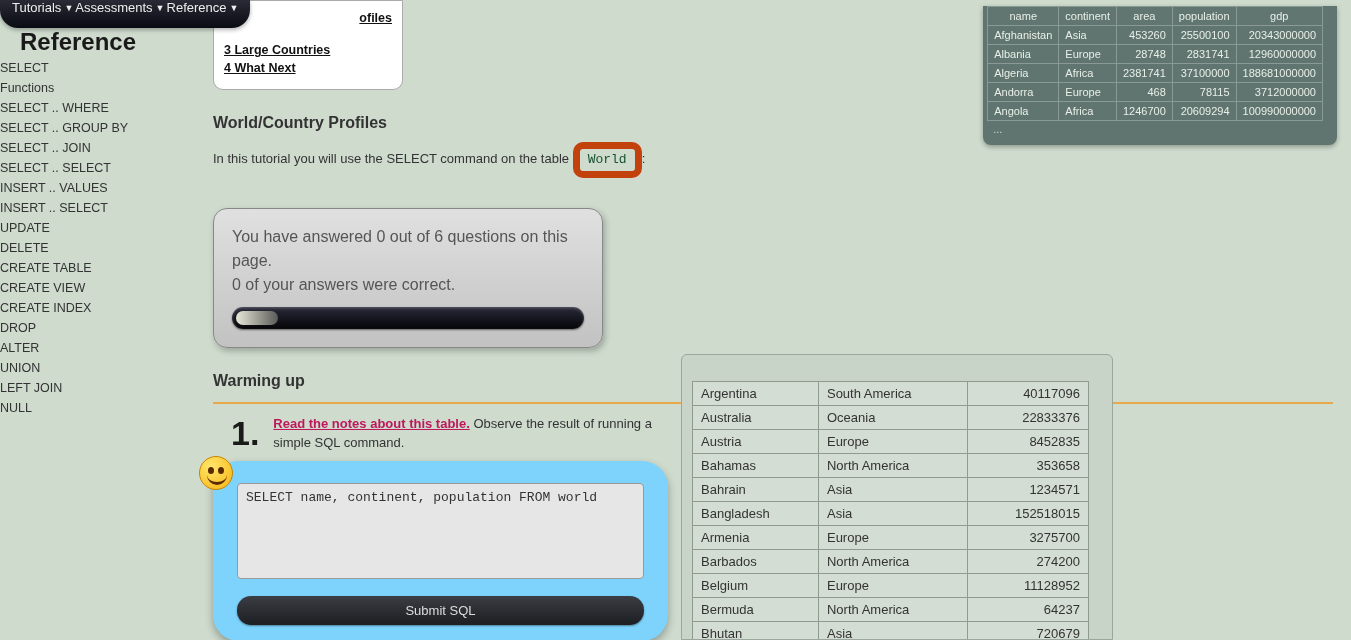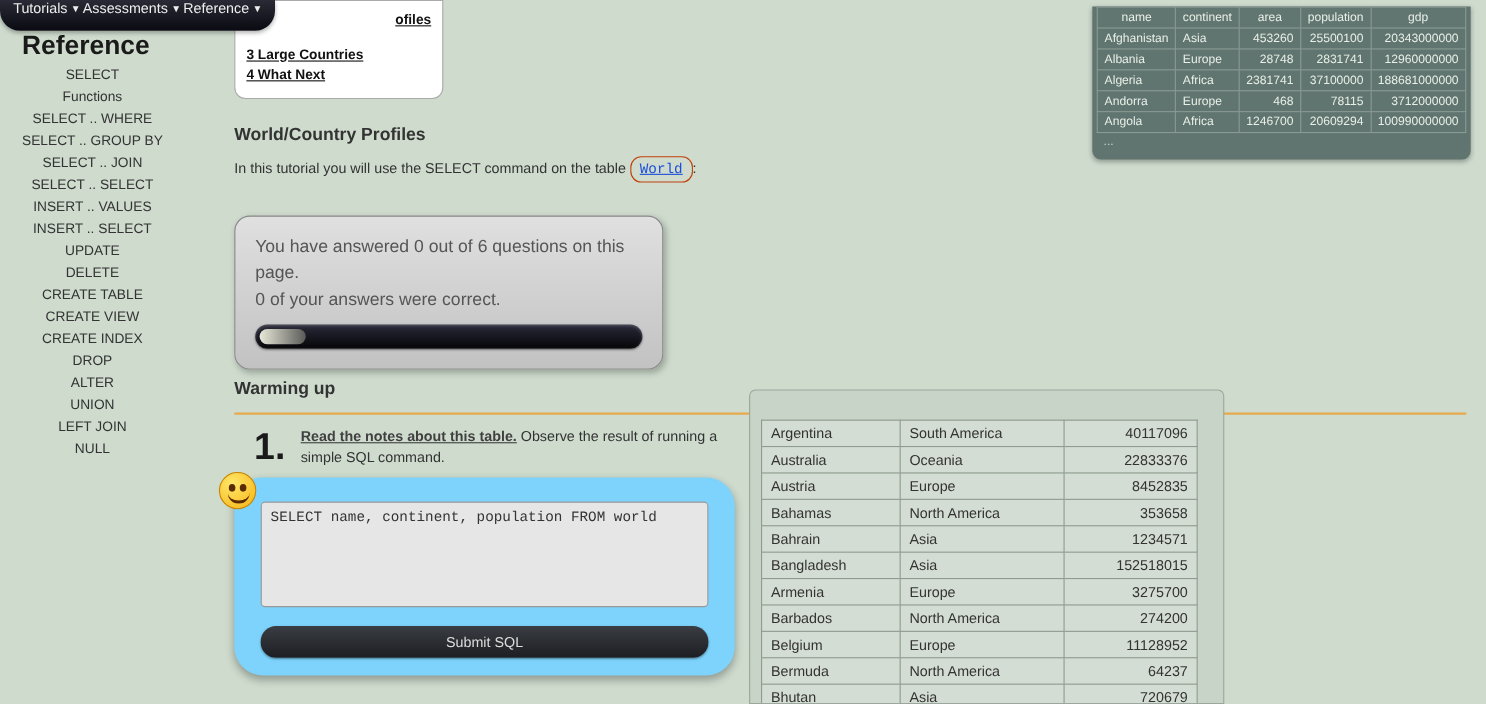--- a/index.html
+++ b/index.html
@@ -34,21 +34,21 @@
   position: absolute;
   top: 28px; left: 20px;
   font-size: 24px;
   font-weight: bold;
   color: #1a1a1a;
 }
 .sidebar {
   position: absolute;
   top: 58px; left: 0;
   width: 180px;
-  text-align: center;
+  text-align: left;
   padding-right: 12px;
 }
 .sidebar div {
   color: #333;
   font-size: 12.5px;
   padding: 3px 0;
   cursor: pointer;
 }
 .toc-box {
   position: absolute;
@@ -68,28 +68,27 @@
 }
 .section-h {
   font-size: 16px;
   font-weight: bold;
   color: #333;
   margin: 14px 0 10px 0;
 }
 .main p { color: #333; line-height: 1.5; }
 .pill {
   display: inline-block;
-  border: 1px solid #c2410c;
+  border: 7px solid #c2410c;
   border-radius: 10px;
   padding: 1px 8px;
-  color: #1d4ed8;
+  color: #14532d;
   font-family: "Courier New", monospace;
   font-size: 13px;
   cursor: pointer;
-  text-decoration: underline;
 }
 .score-box {
   width: 390px;
   background: #bfbfbf;
   background: linear-gradient(to bottom, #e0e0e0, #c2c2c2);
   border: 1px solid #888;
   border-radius: 14px;
   padding: 16px 18px 18px 18px;
   margin-top: 30px;
   box-shadow: 2px 3px 6px rgba(0,0,0,.25);
@@ -124,21 +123,21 @@
   margin-top: 10px;
   position: relative;
 }
 .qnum {
   font-size: 34px;
   font-weight: bold;
   color: #1a1a1a;
   padding-left: 18px;
 }
 .qtext { flex: 1; color: #333; max-width: 380px; line-height: 1.5; }
-.qtext a { color: #404040; font-weight: bold; text-decoration: underline; cursor: pointer; }
+.qtext a { color: #be185d; font-weight: bold; text-decoration: underline; cursor: pointer; }
 .smiley {
   position: absolute;
   left: -14px; top: 42px;
   width: 34px; height: 34px;
   border-radius: 50%;
   background: radial-gradient(circle at 35% 30%, #ffe76a, #f8b312);
   border: 1px solid #c78500;
   z-index: 10;
 }
 .smiley::before, .smiley::after {
@@ -221,21 +220,21 @@
   border: 1px solid #8f9b8f;
   padding: 4px 8px;
   background: #d4ddd3;
 }
 .result-table td.num { text-align: right; }
 .ref-table-wrap {
   position: absolute;
   top: 6px; right: 14px;
   background: #60756f;
   border-radius: 0 0 8px 8px;
-  padding: 0 4px 8px 4px;
+  padding: 0 14px 8px 4px;
   box-shadow: 0 2px 5px rgba(0,0,0,.3);
 }
 .ref-table {
   border-collapse: collapse;
   font-size: 11px;
   color: #e8efe8;
 }
 .ref-table th, .ref-table td {
   border: 1px solid #8a9a94;
   padding: 3px 6px;
@@ -313,21 +312,21 @@
   </p>
 
   <div class="score-box">
     <div>You have answered 0 out of 6 questions on this page.</div>
     <div>0 of your answers were correct.</div>
     <div class="progress">
         <div class="fill"></div>
       </div>
   </div>
 
-  <div class="section-h" style="margin-top:9px;">Warming up</div>
+  <div class="section-h" style="margin-top:24px;">Warming up</div>
   <div class="divider"></div>
 
   <div class="qrow">
     <div class="smiley">
         <div class="mouth"></div>
       </div>
     <div class="qnum">1.</div>
     <div class="qtext">
       <a>Read the notes about this table.</a><span> Observe the result of running a simple SQL command.</span>
     </div>

